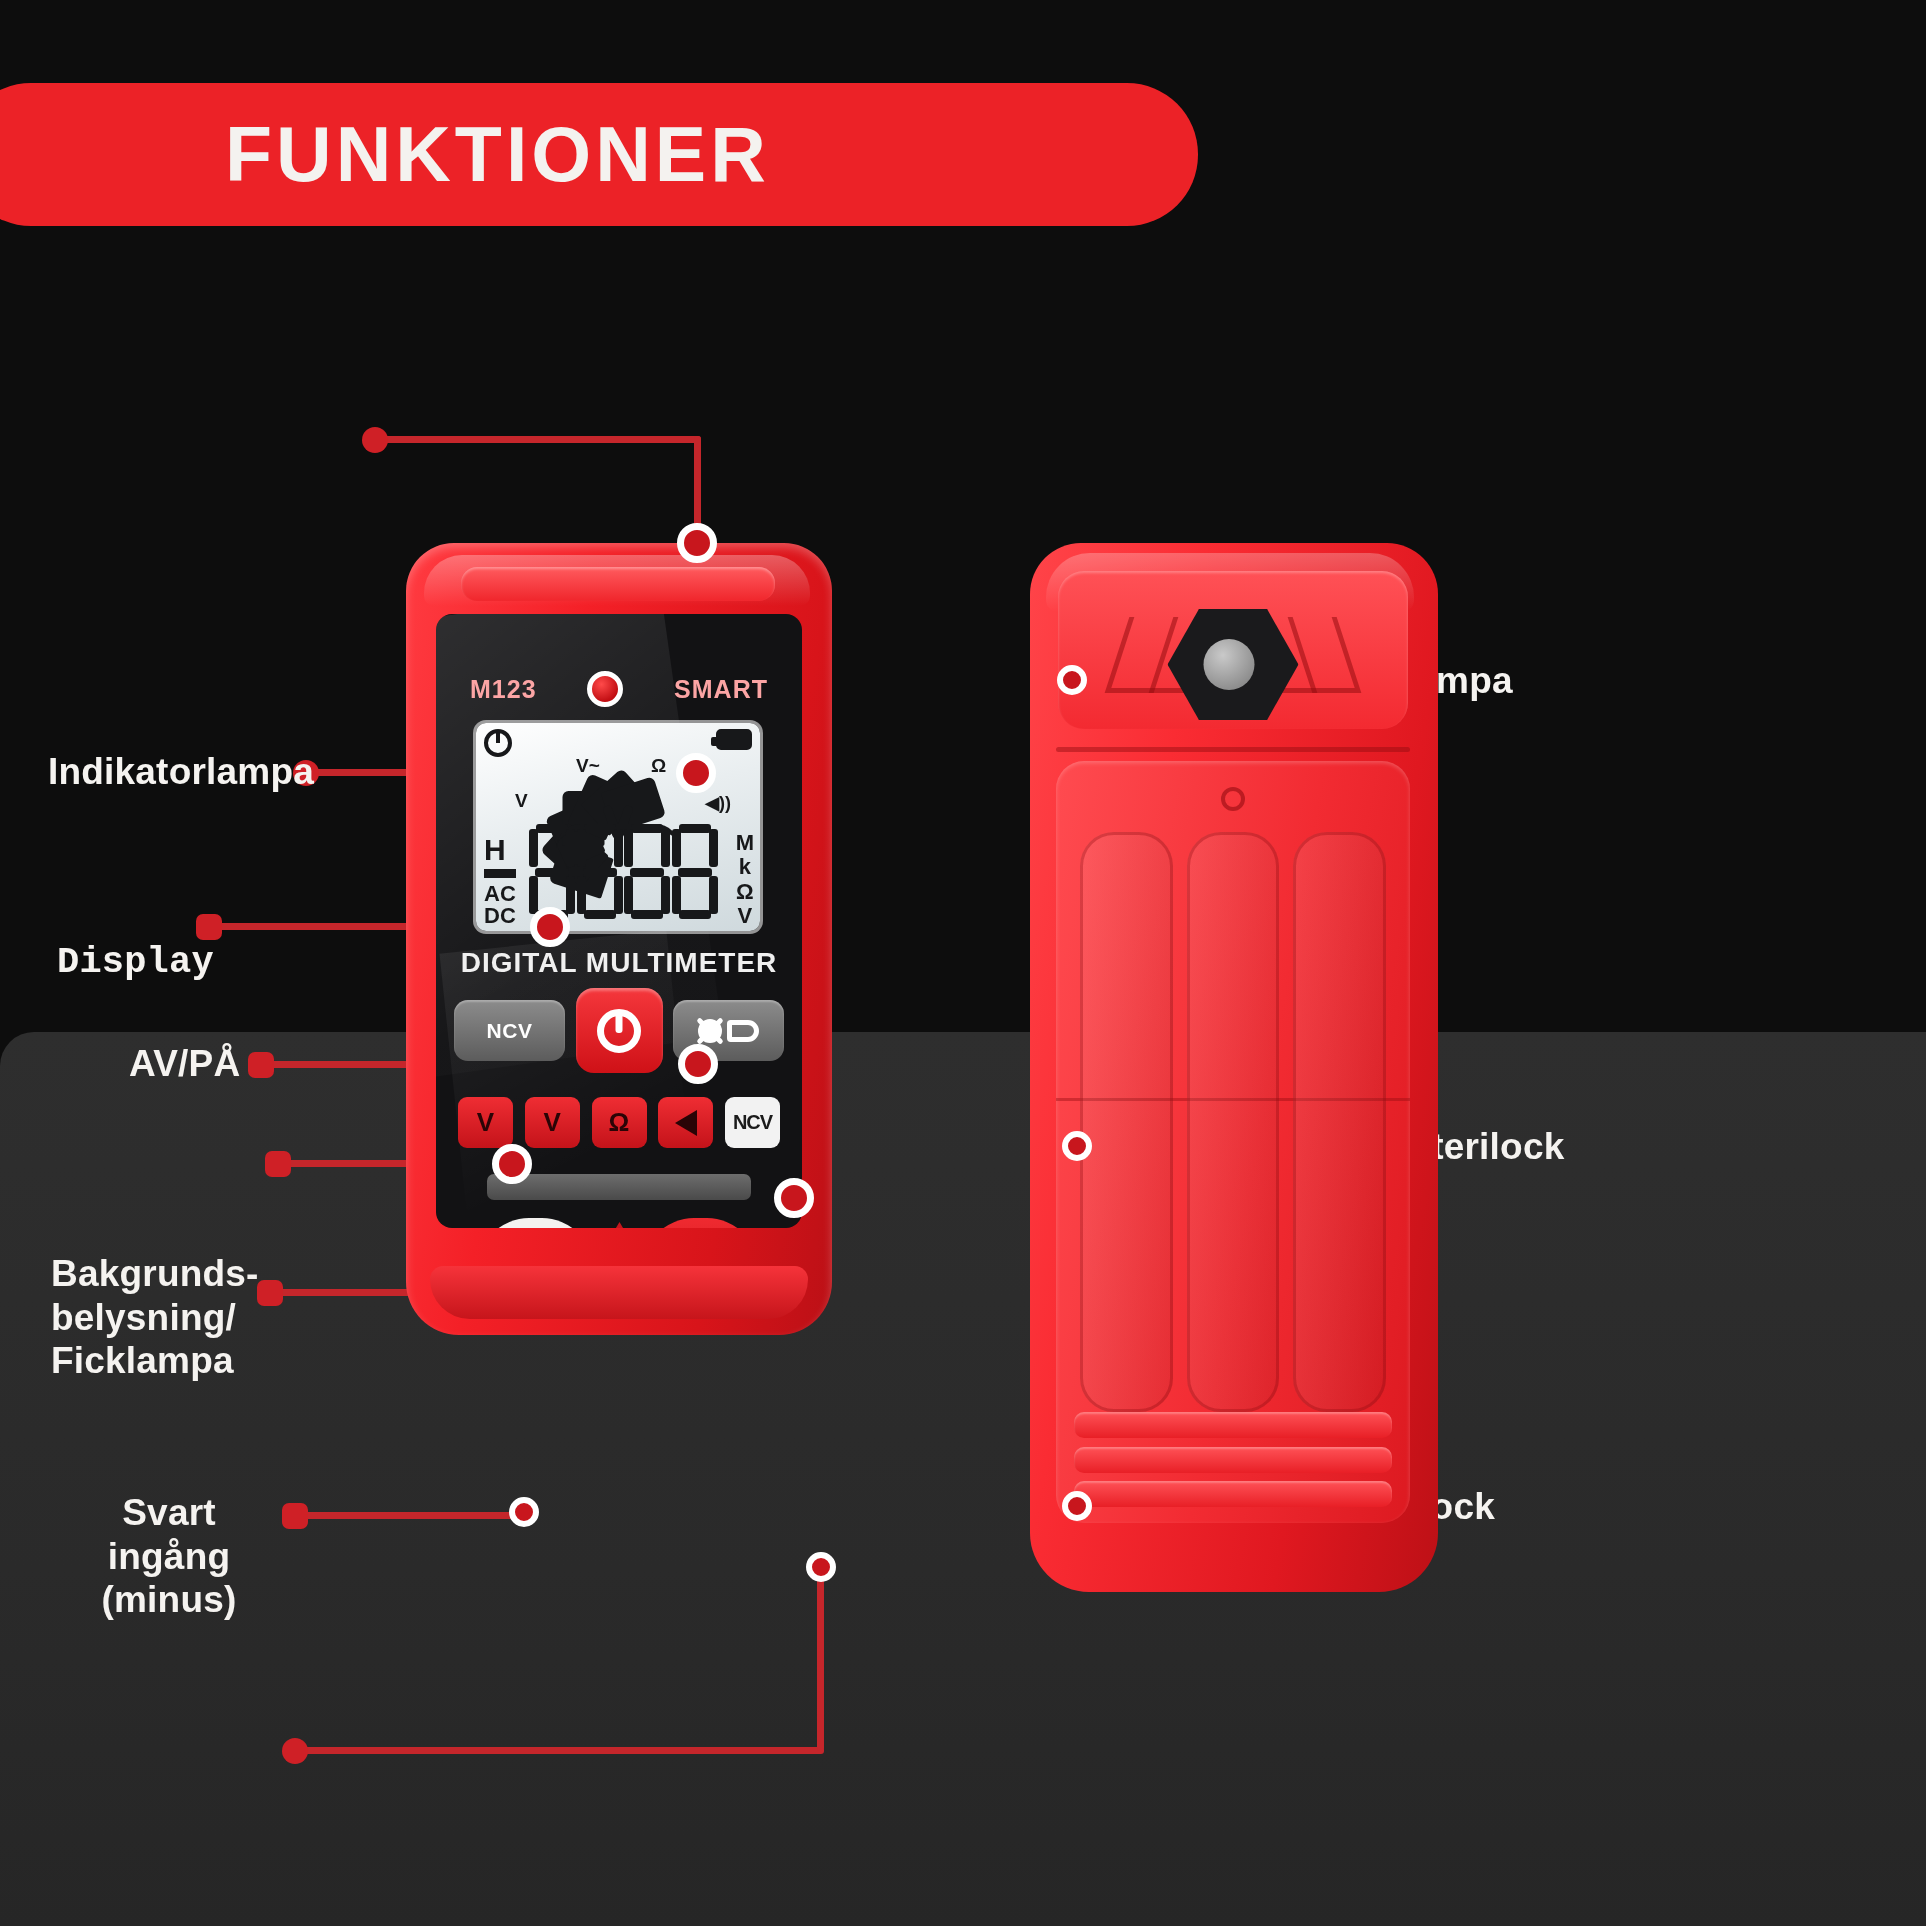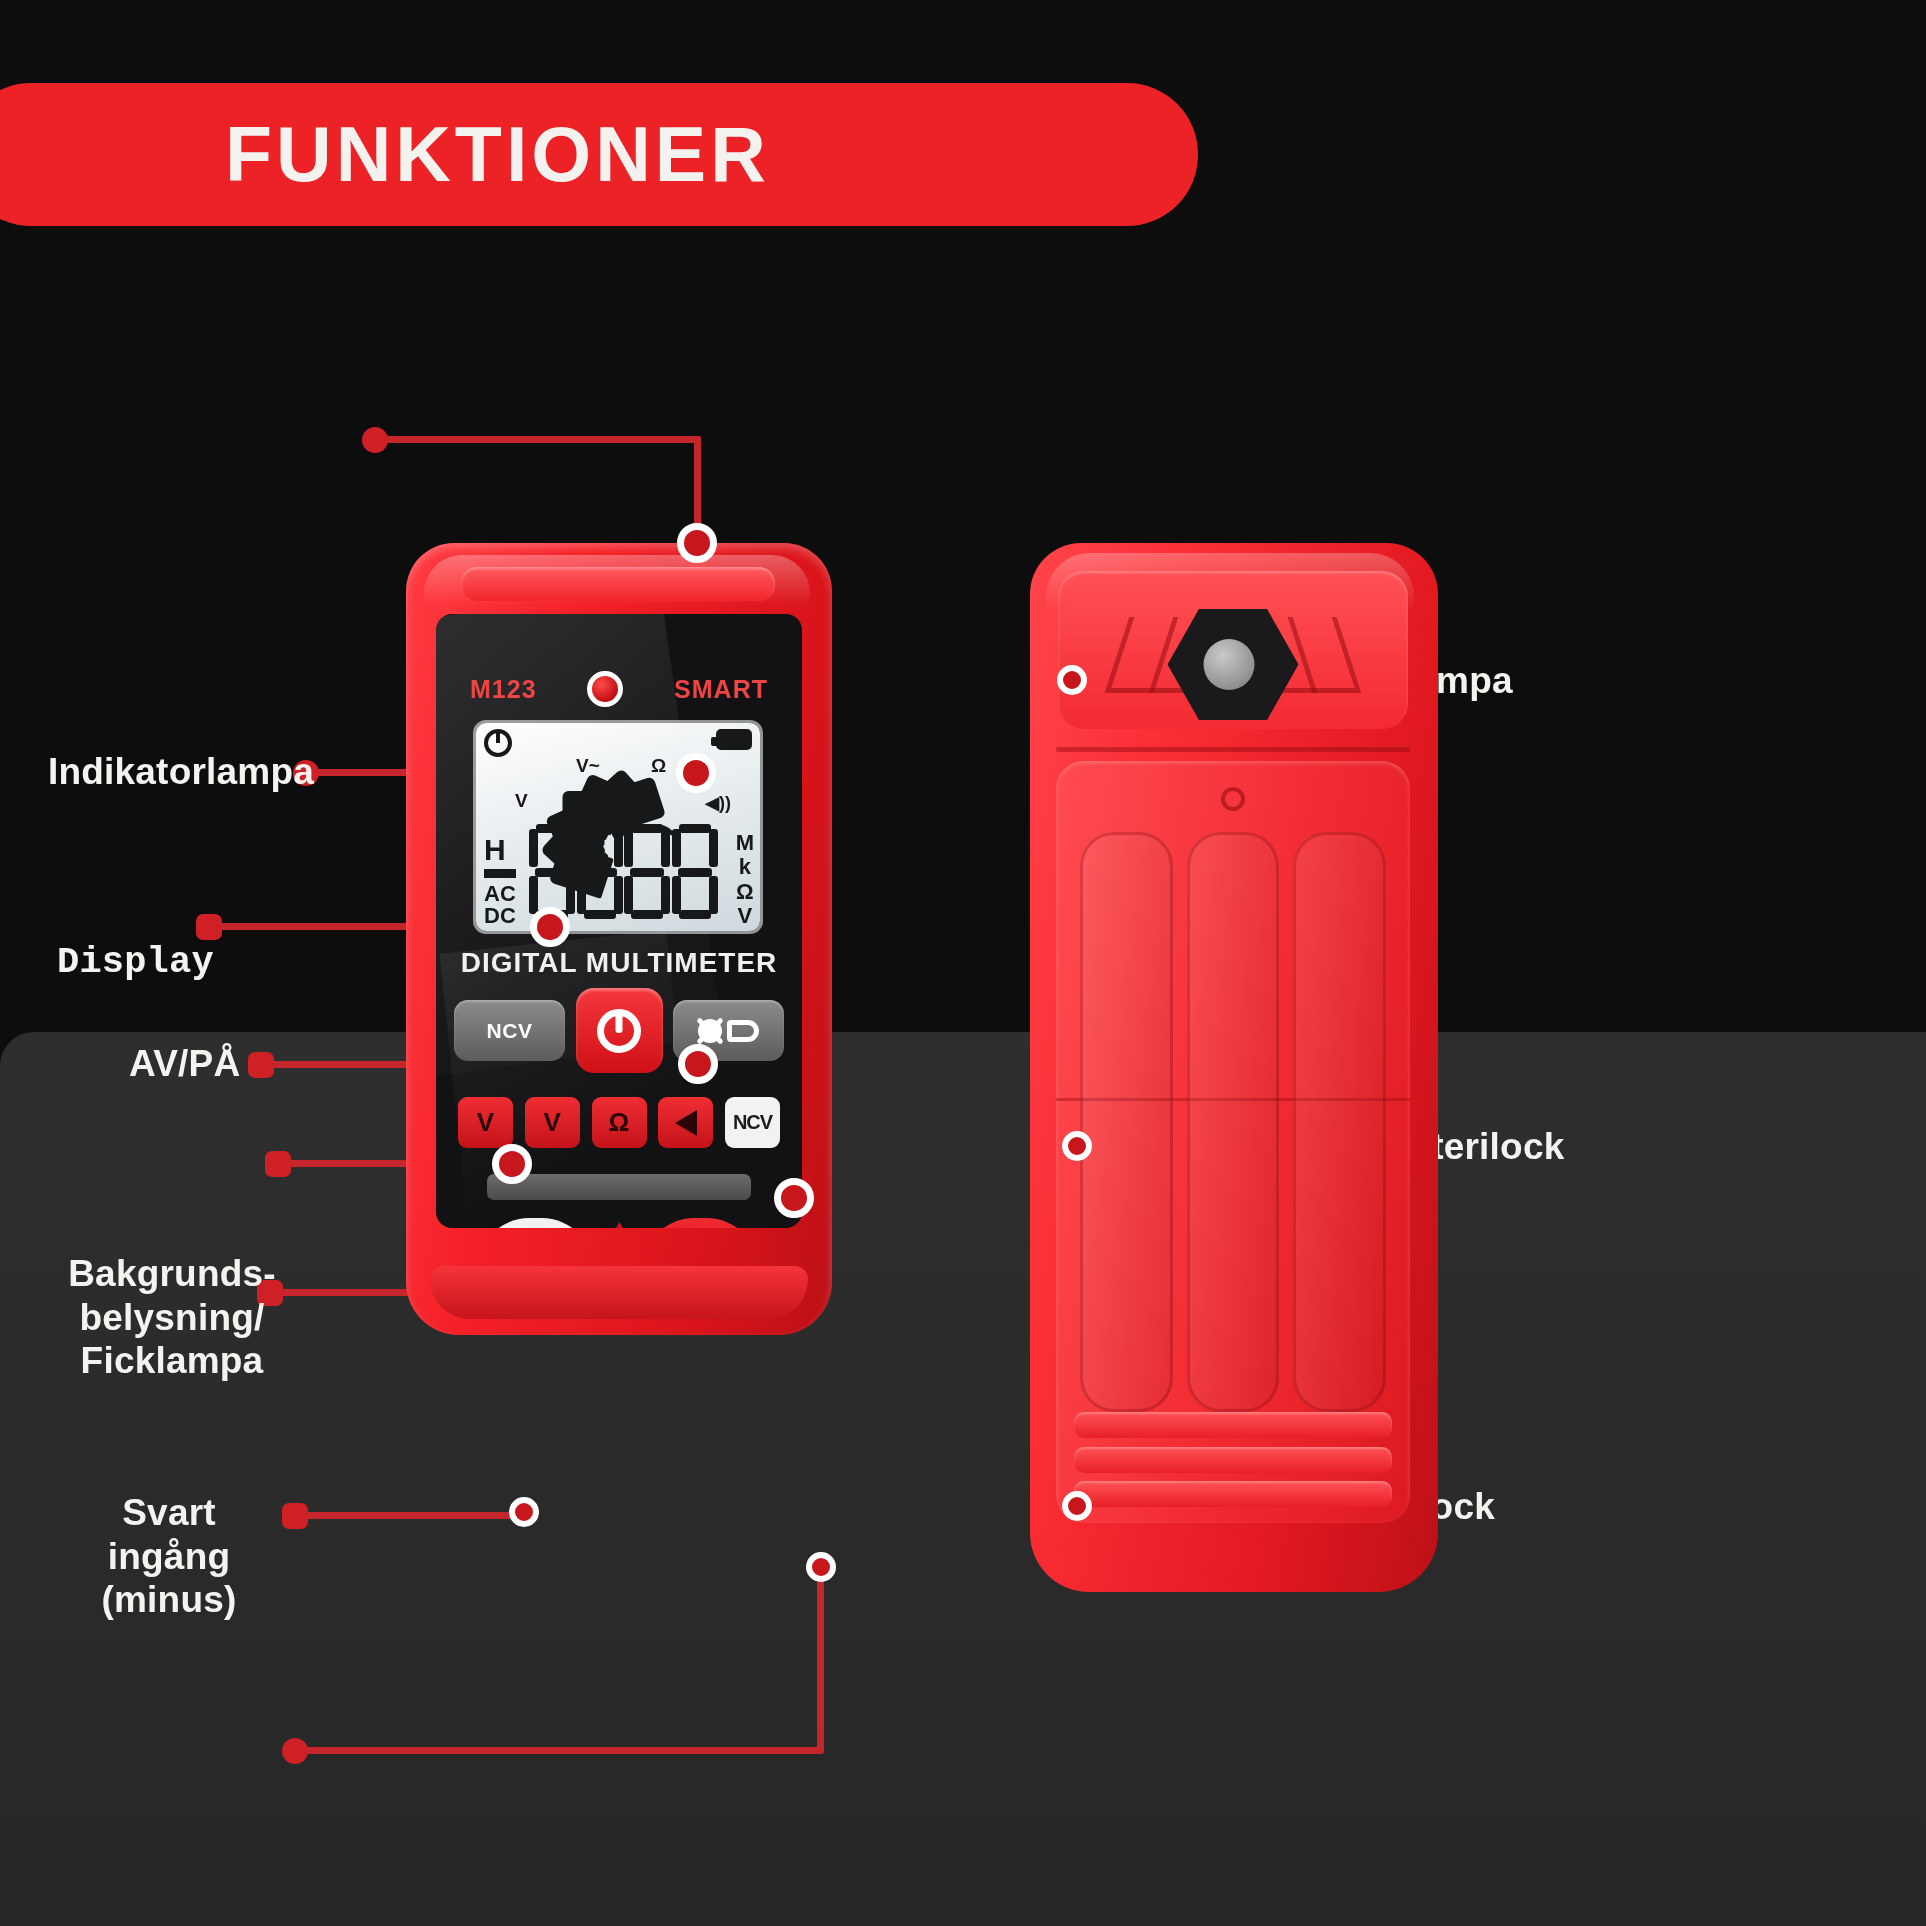--- a/index.html
+++ b/index.html
@@ -31,21 +31,21 @@
     line-height:1;
     font-family:"Liberation Sans", sans-serif;
   }
 
   
   .callout{
     position:absolute;color:#f5f3f0;font-size:37px;font-weight:bold;
     line-height:1.18;white-space:pre-line;letter-spacing:0.2px;
   }
   .callout.left{text-align:center;}
-  .callout.left-align{text-align:center;}
+  .callout.left-align{text-align:left;}
   .callout.right{text-align:left;}
 
   
   .leader{position:absolute;background:#c5262b;}
   .leader-h{height:7px;border-radius:3px;}
   .leader-v{width:7px;border-radius:3px;}
   .nub{
     position:absolute;width:26px;height:26px;background:#cf2026;border-radius:7px;
   }
   .nub.round{border-radius:50%;}
@@ -91,21 +91,21 @@
     position:absolute;left:20px;top:327px;width:228px;height:327px;
     background:linear-gradient(160deg,rgba(255,255,255,.07),rgba(255,255,255,0) 65%);
     transform:rotate(-6deg);pointer-events:none;
   }
   .df-brandrow{
     position:absolute;left:0;right:0;top:55px;height:40px;
     display:flex;align-items:center;justify-content:space-between;
     padding:0 34px;box-sizing:border-box;
   }
   .df-model,.df-smart{
-    color:#ef4444;font-size:25px;font-weight:bold;letter-spacing:1px;
+    color:#fca5a5;font-size:25px;font-weight:bold;letter-spacing:1px;
     font-family:"Liberation Sans", sans-serif;
   }
   .df-led{
     width:36px;height:36px;border-radius:50%;
     background:radial-gradient(circle at 36% 32%,#ff4a4a,#c10d12 72%);
     border:5px solid #ffffff;box-sizing:border-box;
   }
 
   
   .lcd{

